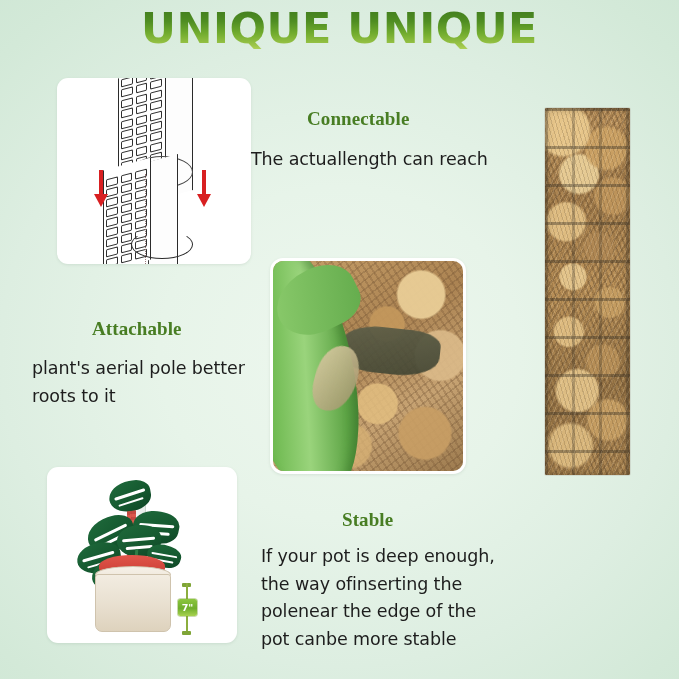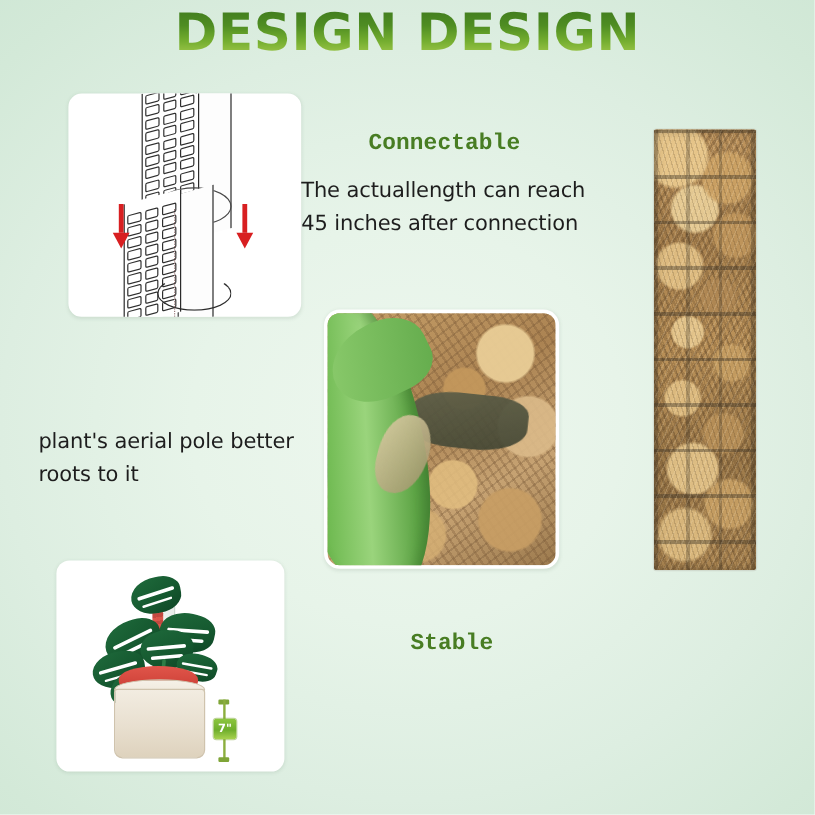--- a/index.html
+++ b/index.html
@@ -45,21 +45,21 @@
     position: absolute;
     background: #ffffff;
     border-radius: 11px;
     box-shadow: 0 1px 3px rgba(80,110,85,0.13);
     overflow: hidden;
   }
 
   
   .feature-head {
     position: absolute;
-    font-family: Liberation Mono, monospace;
+    font-family: Liberation Serif, serif;
     font-weight: bold;
     font-size: 19px;
     color: #487d23;
     letter-spacing: 0.1px;
     white-space: nowrap;
   }
   .feature-body {
     position: absolute;
     font-family: "DejaVu Sans", sans-serif;
     font-size: 17.5px;
@@ -402,30 +402,30 @@
     box-shadow: inset 0 0 9px rgba(60,45,25,0.45);
   }
 
   
   #head-connectable { left: 307px; top: 108px; }
   #body-connectable { left: 251px; top: 146px; }
 
   #head-attachable  { left: 92px;  top: 318px; }
   #body-attachable  { left: 32px;  top: 355px; }
 
-  #head-stable      { left: 342px; top: 525px; }
+  #head-stable      { left: 342px; top: 509px; }
   #body-stable      { left: 261px; top: 543px; }
 </style>
 </head>
 <body>
 
 <div id="poster">
 
   <div class="title-wrap">
-    <span class="title">DESIGN DESIGN</span>
+    <span class="title">UNIQUE UNIQUE</span>
   </div>
 
   <div class="card" id="card-connect">
     <div class="diagram">
 
       <div class="dotline d1"></div>
 
       <div class="tube-upper-side"></div>
       <div class="tube-upper-face"></div>
       <div class="mesh upper">
@@ -507,23 +507,23 @@
       <div class="arrow-red" id="arrow-right">
         <div class="stem"></div>
           <div class="head"></div>
       </div>
     </div>
   </div>
 
   <div class="feature-head" id="head-connectable">Connectable</div>
   <div class="feature-body" id="body-connectable">
     <span class="ln">The actuallength can reach</span>
-    <span class="ln">45 inches after connection</span>
-  </div>
-
+  </div>
+
+  <div class="feature-head" id="head-attachable">Attachable</div>
   <div class="feature-body" id="body-attachable">
     <span class="ln">plant's aerial pole better</span>
     <span class="ln">roots to it</span>
   </div>
 
   <div class="card" id="card-root">
     <div class="photo-root">
       <div class="pr-moss"></div>
       <div class="pr-darkband"></div>
       <div class="pr-bluechip"></div>
@@ -558,20 +558,26 @@
       <div id="measure-group">
         <div class="m-cap top"></div>
         <div class="m-line"></div>
         <div class="m-cap bot"></div>
         <div class="m-badge">7"</div>
       </div>
     </div>
   </div>
 
   <div class="feature-head" id="head-stable">Stable</div>
+  <div class="feature-body" id="body-stable">
+    <span class="ln">If your pot is deep enough,</span>
+    <span class="ln">the way ofinserting the</span>
+    <span class="ln">polenear the edge of the</span>
+    <span class="ln">pot canbe more stable</span>
+  </div>
 
   <div id="photo-mosspole">
     <div class="mp-tex"></div>
     <div class="mp-cage"></div>
     <div class="mp-fuzz"></div>
     <div class="mp-edge"></div>
   </div>
 
 </div>
 

